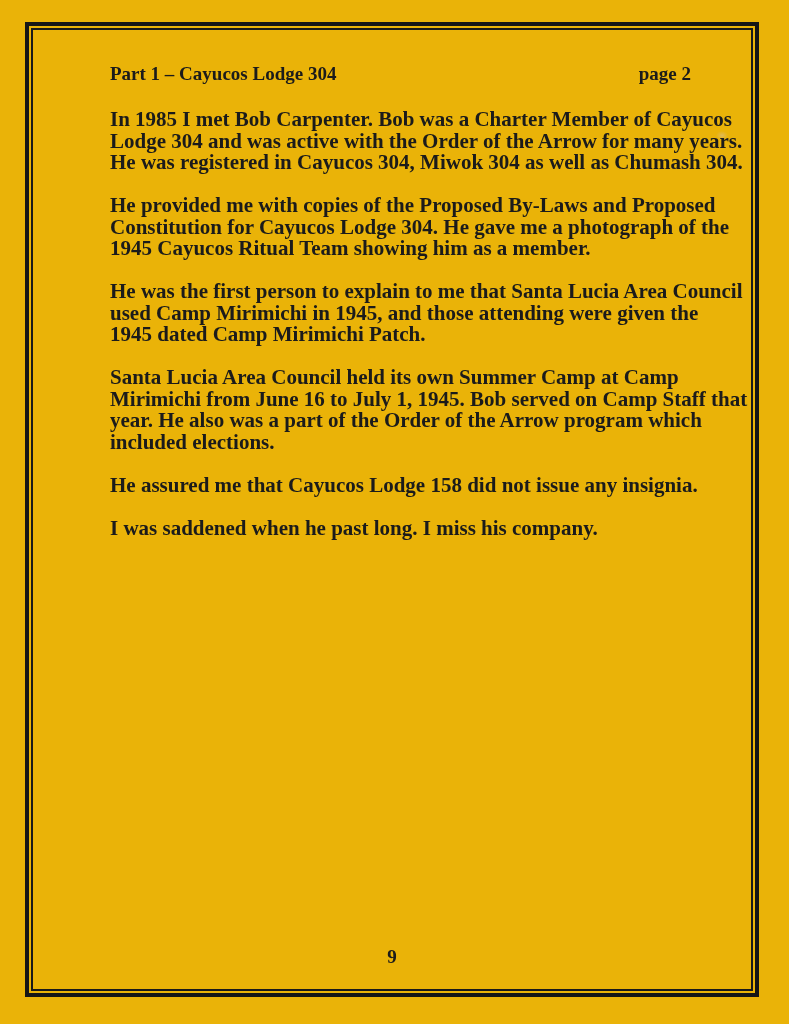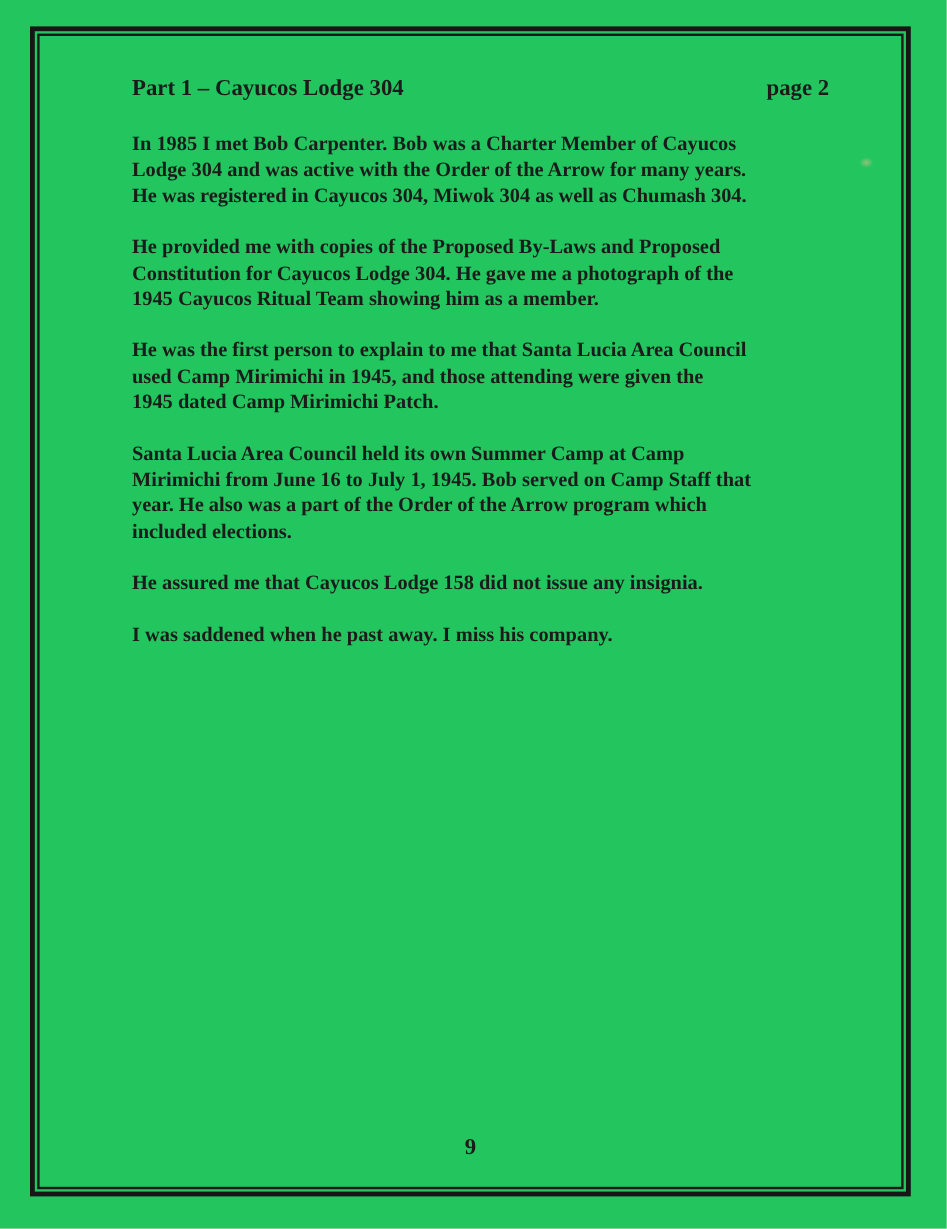--- a/index.html
+++ b/index.html
@@ -4,21 +4,21 @@
 <style>
   html, body {
     margin: 0;
     padding: 0;
     background: #fdfdfc;
   }
   .page {
     position: relative;
     width: 789px;
     height: 1024px;
-    background: #22c55e;
+    background: #eab308;
     font-family: "Liberation Serif", serif;
     font-weight: bold;
     color: #1b1b1b;
     overflow: hidden;
   }
   .frame-outer {
     position: absolute;
     left: 25px;
     top: 22px;
     width: 734px;
@@ -45,21 +45,21 @@
     justify-content: space-between;
     align-items: baseline;
     font-size: 19px;
     line-height: 22px;
     margin: 0 0 24px 0;
   }
   .page-label {
     margin-right: 22px;
   }
   .body-text {
-    font-size: 17px;
+    font-size: 21px;
     line-height: 21.5px;
   }
   .para {
     white-space: pre;
     margin: 0 0 21.5px 0;
   }
   .footer {
     position: absolute;
     left: 0;
     right: 0;
@@ -100,21 +100,21 @@
 Constitution for Cayucos Lodge 304. He gave me a photograph of the
 1945 Cayucos Ritual Team showing him as a member.</p>
           <p class="para">He was the first person to explain to me that Santa Lucia Area Council
 used Camp Mirimichi in 1945, and those attending were given the
 1945 dated Camp Mirimichi Patch.</p>
           <p class="para">Santa Lucia Area Council held its own Summer Camp at Camp
 Mirimichi from June 16 to July 1, 1945. Bob served on Camp Staff that
 year. He also was a part of the Order of the Arrow program which
 included elections.</p>
           <p class="para">He assured me that Cayucos Lodge 158 did not issue any insignia.</p>
-          <p class="para">I was saddened when he past away. I miss his company.</p>
+          <p class="para">I was saddened when he past long. I miss his company.</p>
         </div>
       </div>
 
       <div class="footer">9</div>
 
     </div>
   </div>
 </div>
 
 </body></html>

